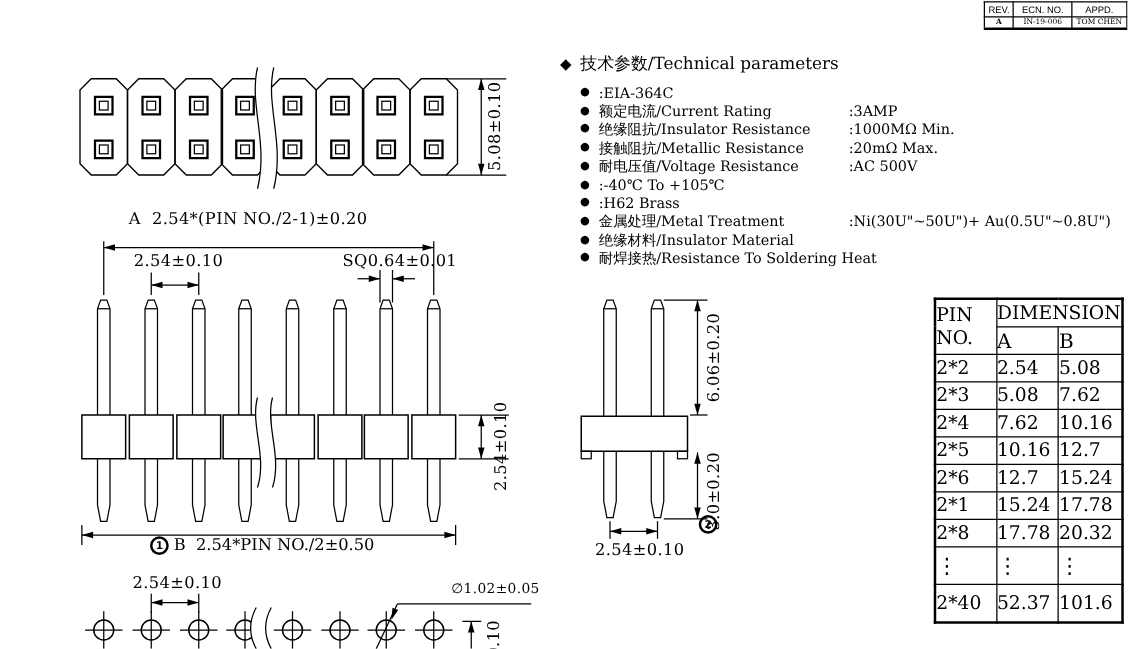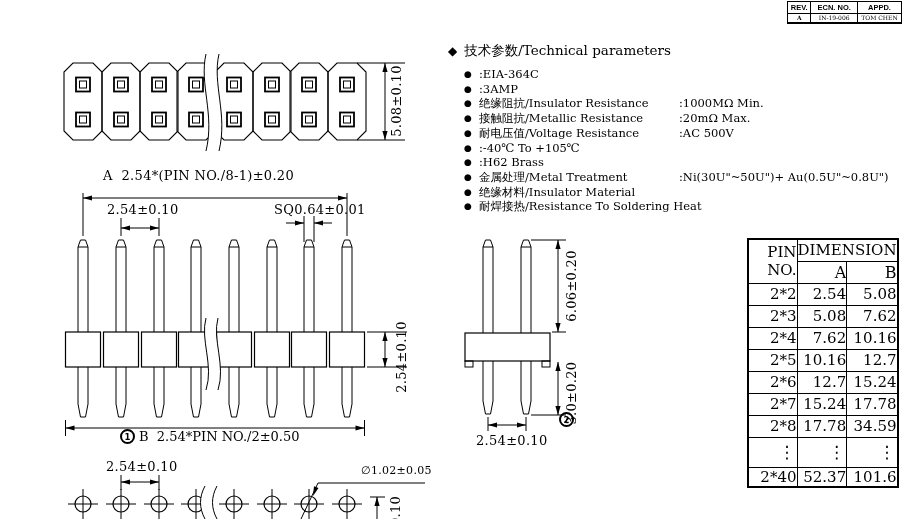--- a/index.html
+++ b/index.html
@@ -20,31 +20,31 @@
   .tp-title{display:flex;align-items:center;gap:7px;font-size:13.5px;margin-bottom:7px}
   .tp-diamond{font-size:12px}
   .tp-row{display:flex;line-height:14.7px;font-size:11.5px}
   .tp-bullet{width:15px;font-size:9px;padding-left:16px;box-sizing:content-box}
   .tp-label{min-width:200px;white-space:pre}
   .tp-value{white-space:pre}
   
   .rev{position:absolute;left:787px;top:1px;border-collapse:collapse;table-layout:fixed;
        font-family:"Liberation Sans",sans-serif}
   .rev th,.rev td{border:1px solid #000;text-align:center;padding:0 1px;overflow:hidden;white-space:nowrap}
-  .rev th{font-size:7.5px;height:12px;font-weight:bold}
+  .rev th{font-size:7.5px;height:12px;font-weight:normal}
   .rev td{font-size:6px;height:9px;font-family:"DejaVu Serif",serif}
   .rev{border-bottom:2px solid #000}
   
   .dimt{position:absolute;left:747px;top:238px;border-collapse:collapse;table-layout:fixed;
         border:2px solid #000}
-  .dimt td{border:1px solid #000;text-align:right;vertical-align:middle;
+  .dimt td{border:1px solid #000;text-align:left;vertical-align:middle;
            font-size:15px;height:22px;padding:0}
   .dimt .pinno{white-space:pre-line;line-height:18px}
   .dimt .dots-row td{height:30px;font-size:17px;letter-spacing:1px}
-  .dimt .last-row td{height:19px}
+  .dimt .last-row td{height:31px}
 </style>
 </head>
 <body>
 
 <svg id="sv-top" style="left:55px;top:50px" width="360" height="105" viewBox="0 0 360 105">
     <path d="M18,13 L38,13 L47,22 L47,81 L38,90 L18,90 L9,81 L9,22 Z" fill="none" stroke="#000" stroke-width="1.1"></path>
     <rect x="21" y="27.5" width="14" height="14" fill="none" stroke="#000" stroke-width="1.8"></rect>
     <rect x="24.5" y="31" width="7" height="7" fill="none" stroke="#000" stroke-width="1"></rect>
     <rect x="21" y="62.5" width="14" height="14" fill="none" stroke="#000" stroke-width="1.8"></rect>
     <rect x="24.5" y="66" width="7" height="7" fill="none" stroke="#000" stroke-width="1"></rect>
@@ -215,21 +215,21 @@
     <polygon points="108,127 105.4,136 110.6,136" fill="#000"></polygon>
     <polygon points="108,180 105.4,171 110.6,171" fill="#000"></polygon>
     <line x1="38" y1="182" x2="38" y2="196" stroke="#000" stroke-width="1"></line>
     <line x1="76" y1="182" x2="76" y2="196" stroke="#000" stroke-width="1"></line>
     <line x1="38" y1="190" x2="76" y2="190" stroke="#000" stroke-width="1"></line>
     <polygon points="38,190 47,187.4 47,192.6" fill="#000"></polygon>
     <polygon points="76,190 67,187.4 67,192.6" fill="#000"></polygon>
   </svg>
 
 <div class="dim rot" style="left:357px;top:94px;width:80px">5.08±0.10</div>
-<div class="dim" style="left:103px;top:168px">A  2.54*(PIN NO./8-1)±0.20</div>
+<div class="dim" style="left:103px;top:168px">A  2.54*(PIN NO./2-1)±0.20</div>
 <div class="dim" style="left:107px;top:202px">2.54±0.10</div>
 <div class="dim" style="left:274px;top:202px">SQ0.64±0.01</div>
 <div class="dim rot" style="left:362px;top:350px;width:80px">2.54±0.10</div>
 <div class="note" style="left:120px;top:429px">
   <span class="circnum">1</span>
   <span>B  2.54*PIN NO./2±0.50</span>
 </div>
 <div class="dim" style="left:106px;top:459px">2.54±0.10</div>
 <div class="dim small" style="left:361px;top:464px">∅1.02±0.05</div>
 <div class="dim rot" style="left:374px;top:504px;width:44px">0.10</div>
@@ -243,20 +243,21 @@
     <span class="tp-diamond">◆</span>
     <span>技术参数/Technical parameters</span>
   </div>
   <div id="tp-rows">
       <div class="tp-row">
         <span class="tp-bullet">●</span>
         <span class="tp-value">:EIA-364C</span>
       </div>
       <div class="tp-row">
         <span class="tp-bullet">●</span>
+        <span class="tp-label">额定电流/Current Rating</span>
         <span class="tp-value">:3AMP</span>
       </div>
       <div class="tp-row">
         <span class="tp-bullet">●</span>
         <span class="tp-label">绝缘阻抗/Insulator Resistance</span>
         <span class="tp-value">:1000MΩ Min.</span>
       </div>
       <div class="tp-row">
         <span class="tp-bullet">●</span>
         <span class="tp-label">接触阻抗/Metallic Resistance</span>
@@ -338,28 +339,28 @@
         <td>2*5</td>
         <td>10.16</td>
         <td>12.7</td>
       </tr>
       <tr>
         <td>2*6</td>
         <td>12.7</td>
         <td>15.24</td>
       </tr>
       <tr>
-        <td>2*7</td>
+        <td>2*1</td>
         <td>15.24</td>
         <td>17.78</td>
       </tr>
       <tr>
         <td>2*8</td>
         <td>17.78</td>
-        <td>34.59</td>
+        <td>20.32</td>
       </tr>
       <tr class="dots-row">
         <td>⋮</td>
         <td>⋮</td>
         <td>⋮</td>
       </tr>
       <tr class="last-row">
         <td>2*40</td>
         <td>52.37</td>
         <td>101.6</td>

